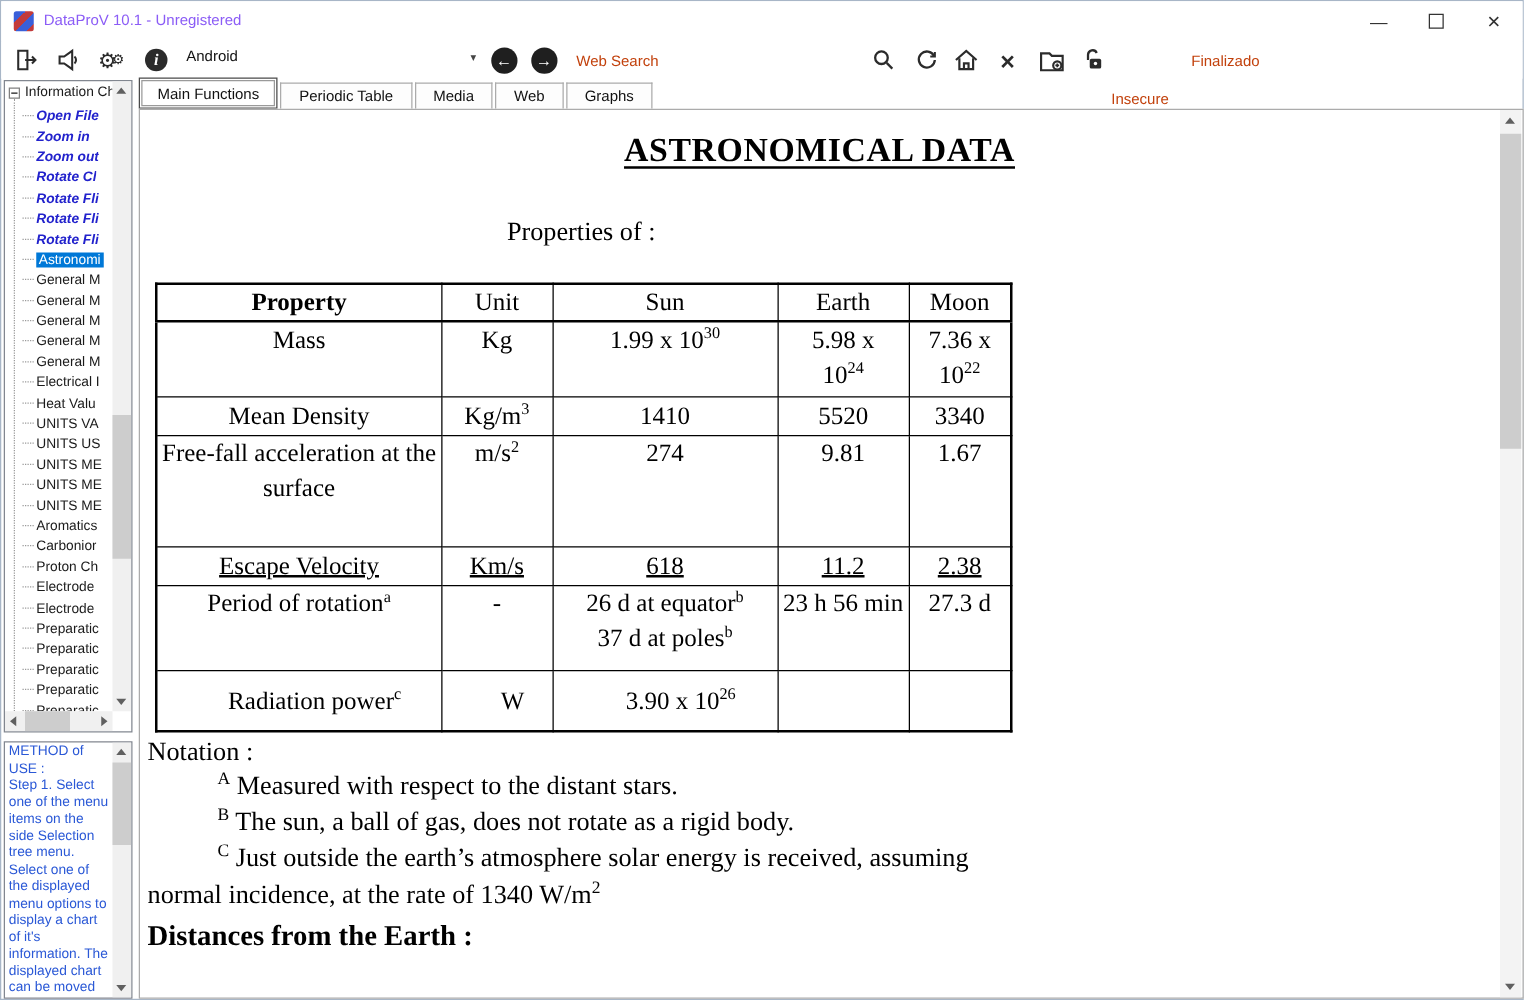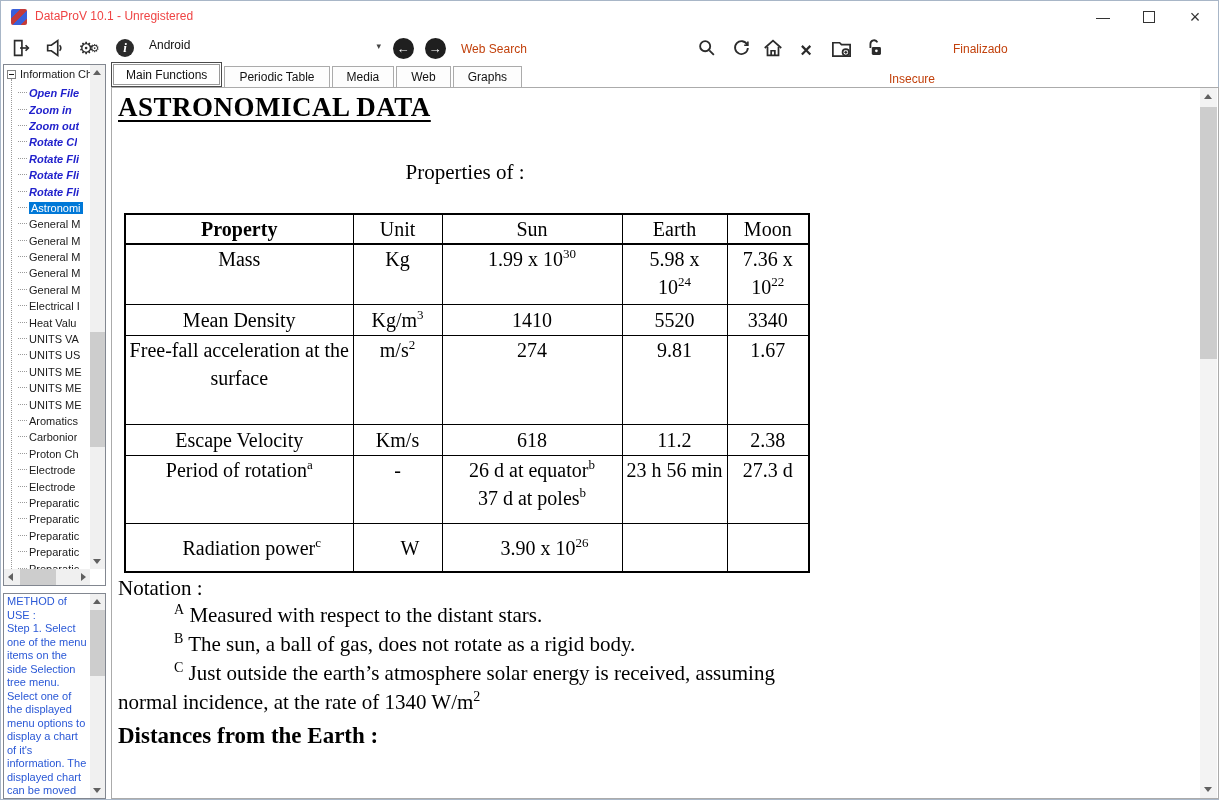--- a/index.html
+++ b/index.html
@@ -4,21 +4,21 @@
 <style>
   html,body{margin:0;padding:0;width:1219px;height:800px;overflow:hidden;
     font-family:"Liberation Sans",sans-serif;background:#fff;}
   .window{position:absolute;inset:0;border:1px solid #a8b6c7;box-sizing:border-box;background:#fff;}
 
   
   .titlebar{position:absolute;left:0;top:0;width:100%;height:32px;background:#fff;}
   .app-icon{position:absolute;left:10px;top:8px;width:16px;height:16px;
     background:linear-gradient(135deg,#3a5fd9 0 30%,#c23b3b 30% 55%,#3a5fd9 55% 80%,#c23b3b 80%);
     border-radius:2px;}
-  .title-text{position:absolute;left:34px;top:8px;font-size:12px;color:#ef4444;}
+  .title-text{position:absolute;left:34px;top:8px;font-size:12px;color:#8b5cf6;}
   .win-btns{position:absolute;right:0;top:0;height:32px;display:flex;}
   .win-btn{width:46px;height:32px;display:flex;align-items:center;justify-content:center;
     color:#333;font-size:14px;}
   .max-box{width:10px;height:10px;border:1px solid #333;}
 
   
   .toolbar{position:absolute;left:0;top:32px;width:100%;height:30px;background:#fff;}
   .tb-icon{position:absolute;top:3px;width:24px;height:24px;display:flex;align-items:center;justify-content:center;}
   .tb-icon svg{display:block;}
   .gear-wrap{font-size:17px;color:#2b2b2b;line-height:1;}
@@ -72,37 +72,37 @@
   .tab{height:20px;padding:0 14px;display:flex;align-items:center;font-size:12px;color:#111;
     border:1px solid #ababab;border-bottom:none;background:#fdfdfd;margin-right:2px;}
   .tab.active{height:23px;background:#fff;border:1px solid #4a4a4a;outline:1px solid #9a9a9a;outline-offset:-3px;}
 
   
   .content{position:absolute;left:110px;top:86px;width:1108px;height:712px;background:#fff;
     border:1px solid #ababab;box-sizing:border-box;overflow:hidden;}
   .content-vscroll{position:absolute;right:1px;top:0;width:17px;height:710px;background:#f3f3f3;}
 
   .doc{position:absolute;left:6px;top:0;width:694px;font-family:"Liberation Serif",serif;color:#000;}
-  .doc-title{margin-top:4px;text-align:left;font-size:27px;font-weight:bold;
+  .doc-title{margin-top:17px;text-align:right;font-size:27px;font-weight:bold;
     text-decoration:underline;text-decoration-thickness:2px;text-underline-offset:4px;letter-spacing:0.5px;}
   .doc-subtitle{margin-top:37px;text-align:center;font-size:21px;}
 
   table.astro{border-collapse:collapse;margin-top:28px;margin-left:6px;table-layout:fixed;
     border:2px solid #000;font-size:20px;}
   table.astro th,table.astro td{border:1px solid #000;text-align:center;padding:0 3px;line-height:28px;}
   table.astro thead th{height:28px;font-weight:normal;}
   table.astro thead th.first{font-weight:bold;}
   col.c-prop{width:228px;} col.c-unit{width:89px;} col.c-sun{width:180px;}
   col.c-earth{width:105px;} col.c-moon{width:82px;}
   thead tr{border-bottom:2px solid #000;}
   tr.row-mass td{height:59px;vertical-align:top;}
   tr.row-radius td{height:58px;vertical-align:top;}
   tr.row-density td{height:30px;vertical-align:middle;}
   tr.row-freefall td{height:88px;vertical-align:top;}
-  tr.row-escape td{height:30px;vertical-align:middle;}
+  tr.row-escape td{height:30px;vertical-align:middle;text-decoration:underline;}
   tr.row-rotation td{height:67px;vertical-align:top;}
   tr.row-radiation td{height:47px;vertical-align:middle;padding-left:28px;}
   table.astro sup{font-size:13px;line-height:0;}
 
   .notation-heading{margin-top:3px;font-size:21px;}
   .note{font-size:21px;line-height:29px;text-indent:56px;}
   .note sup{font-size:14px;line-height:0;}
   .footer-heading{margin-top:6px;font-size:23px;font-weight:bold;}
 </style>
 </head>

